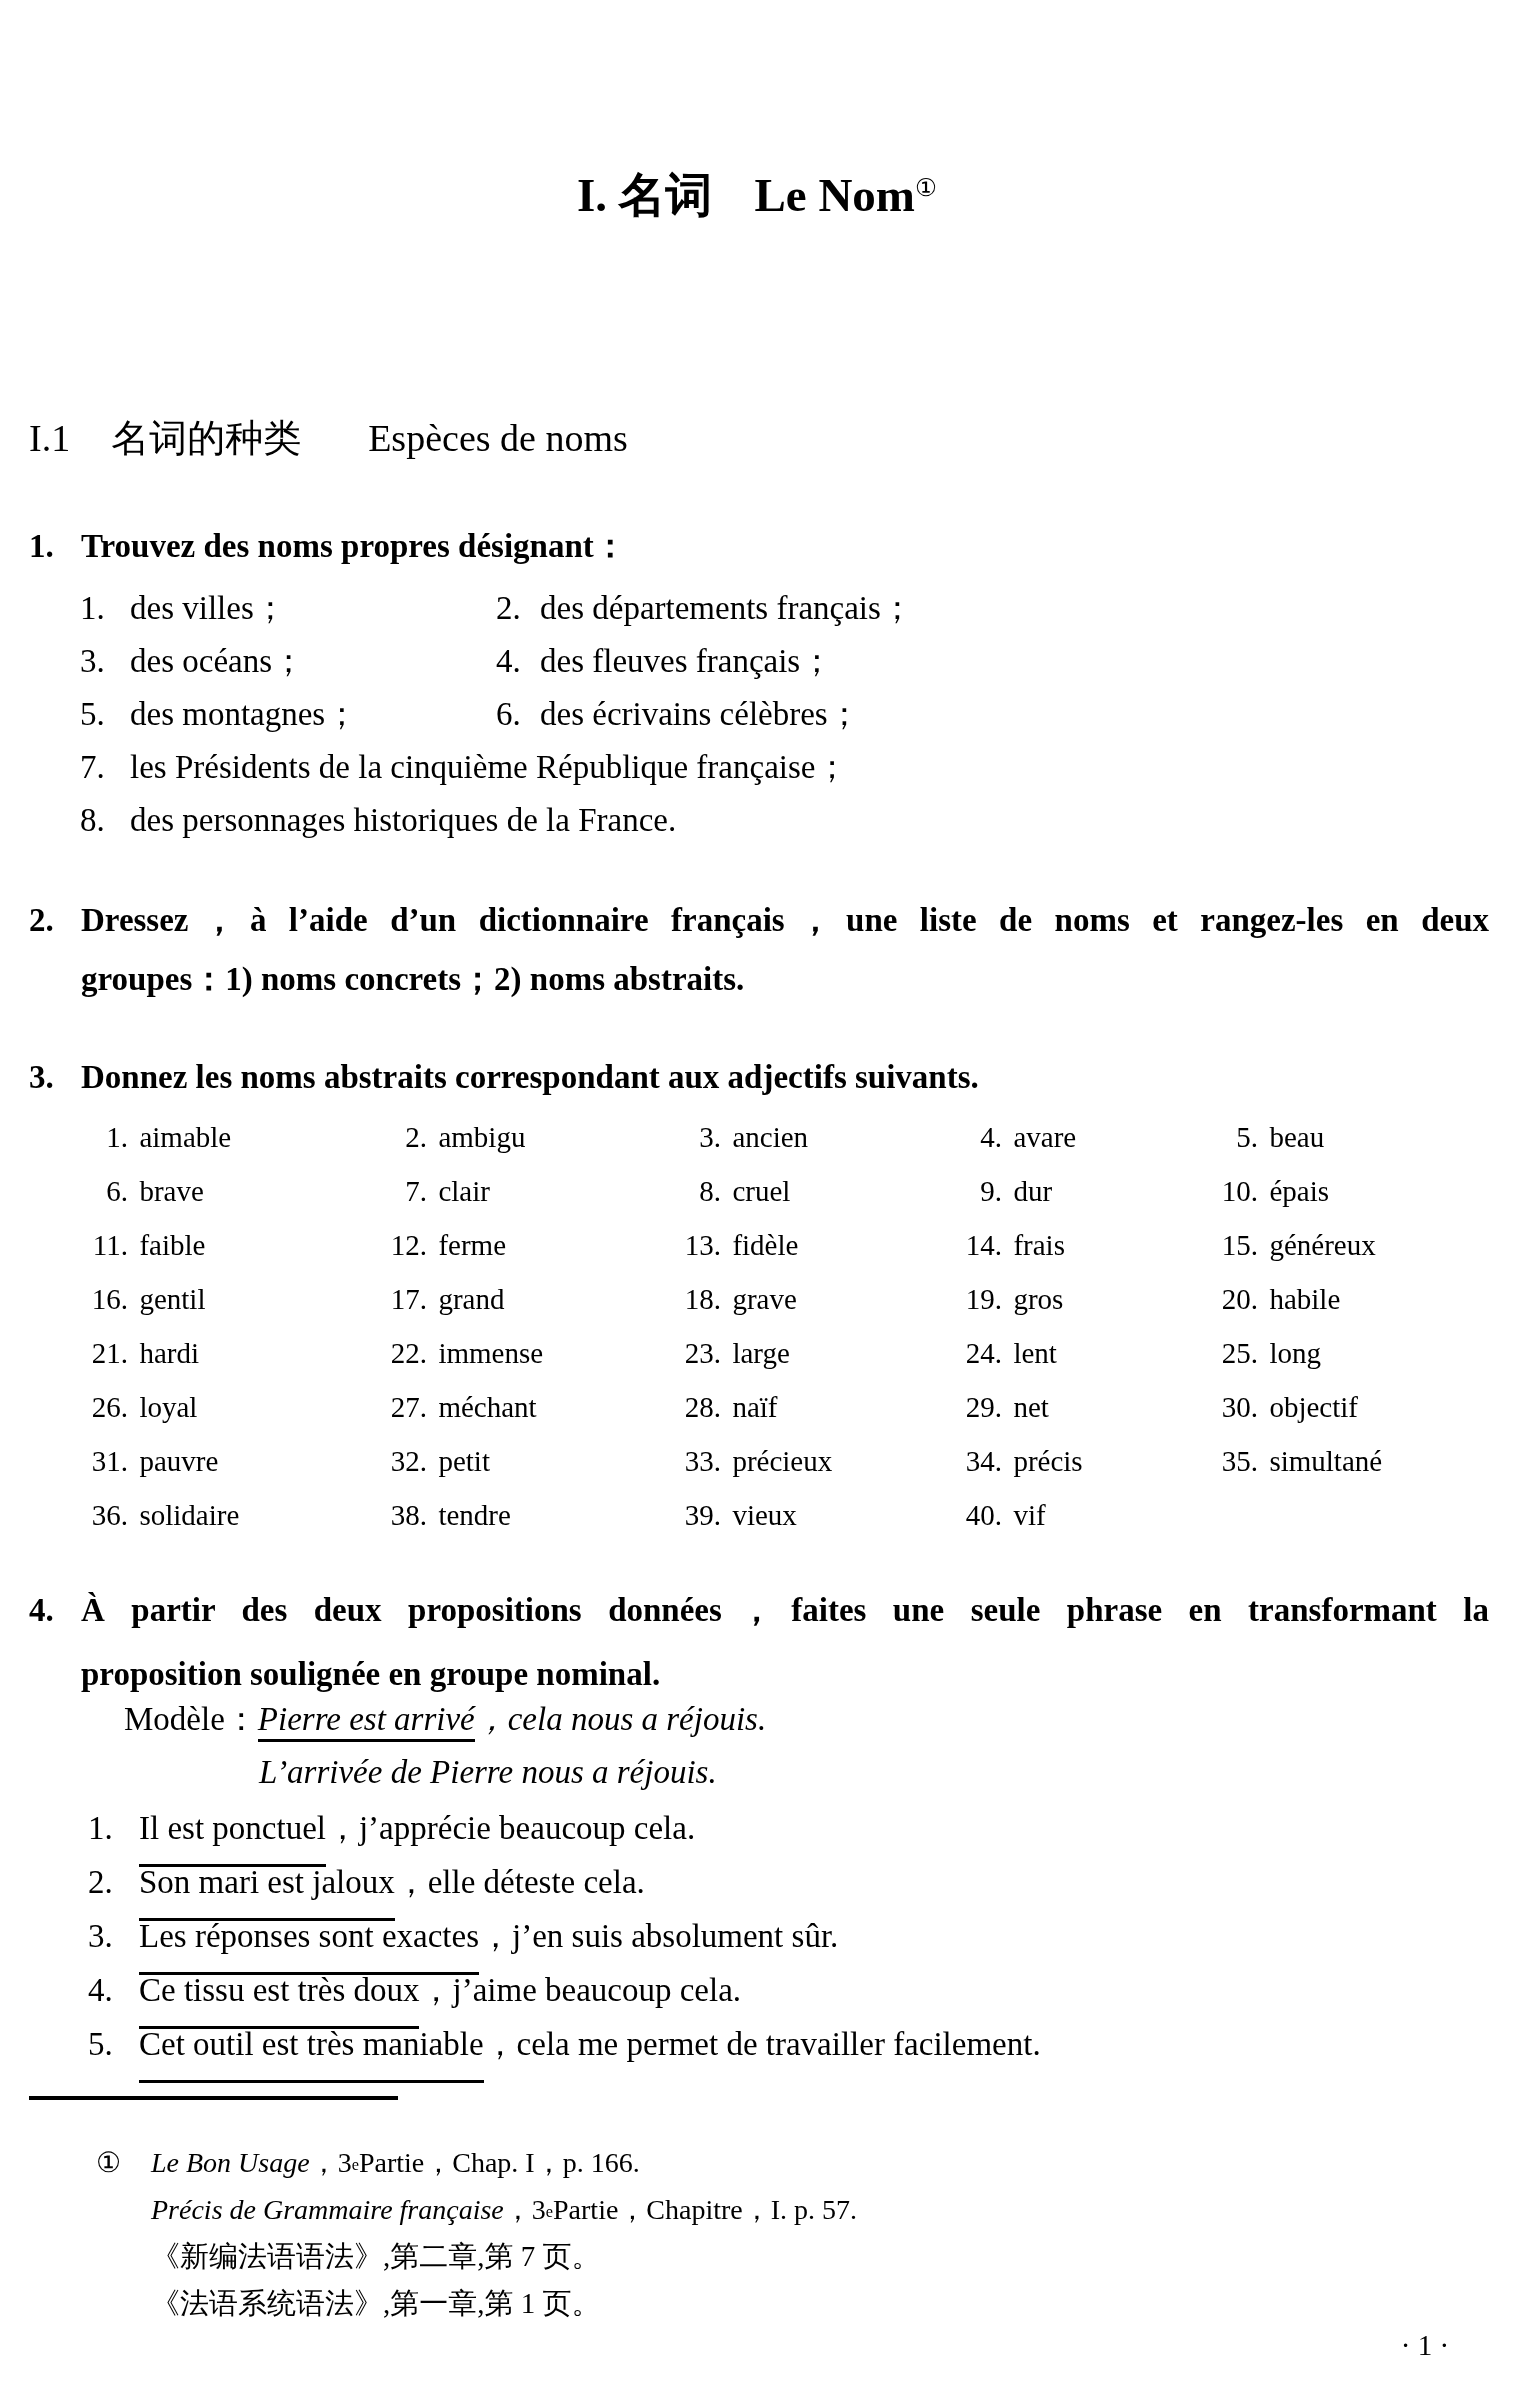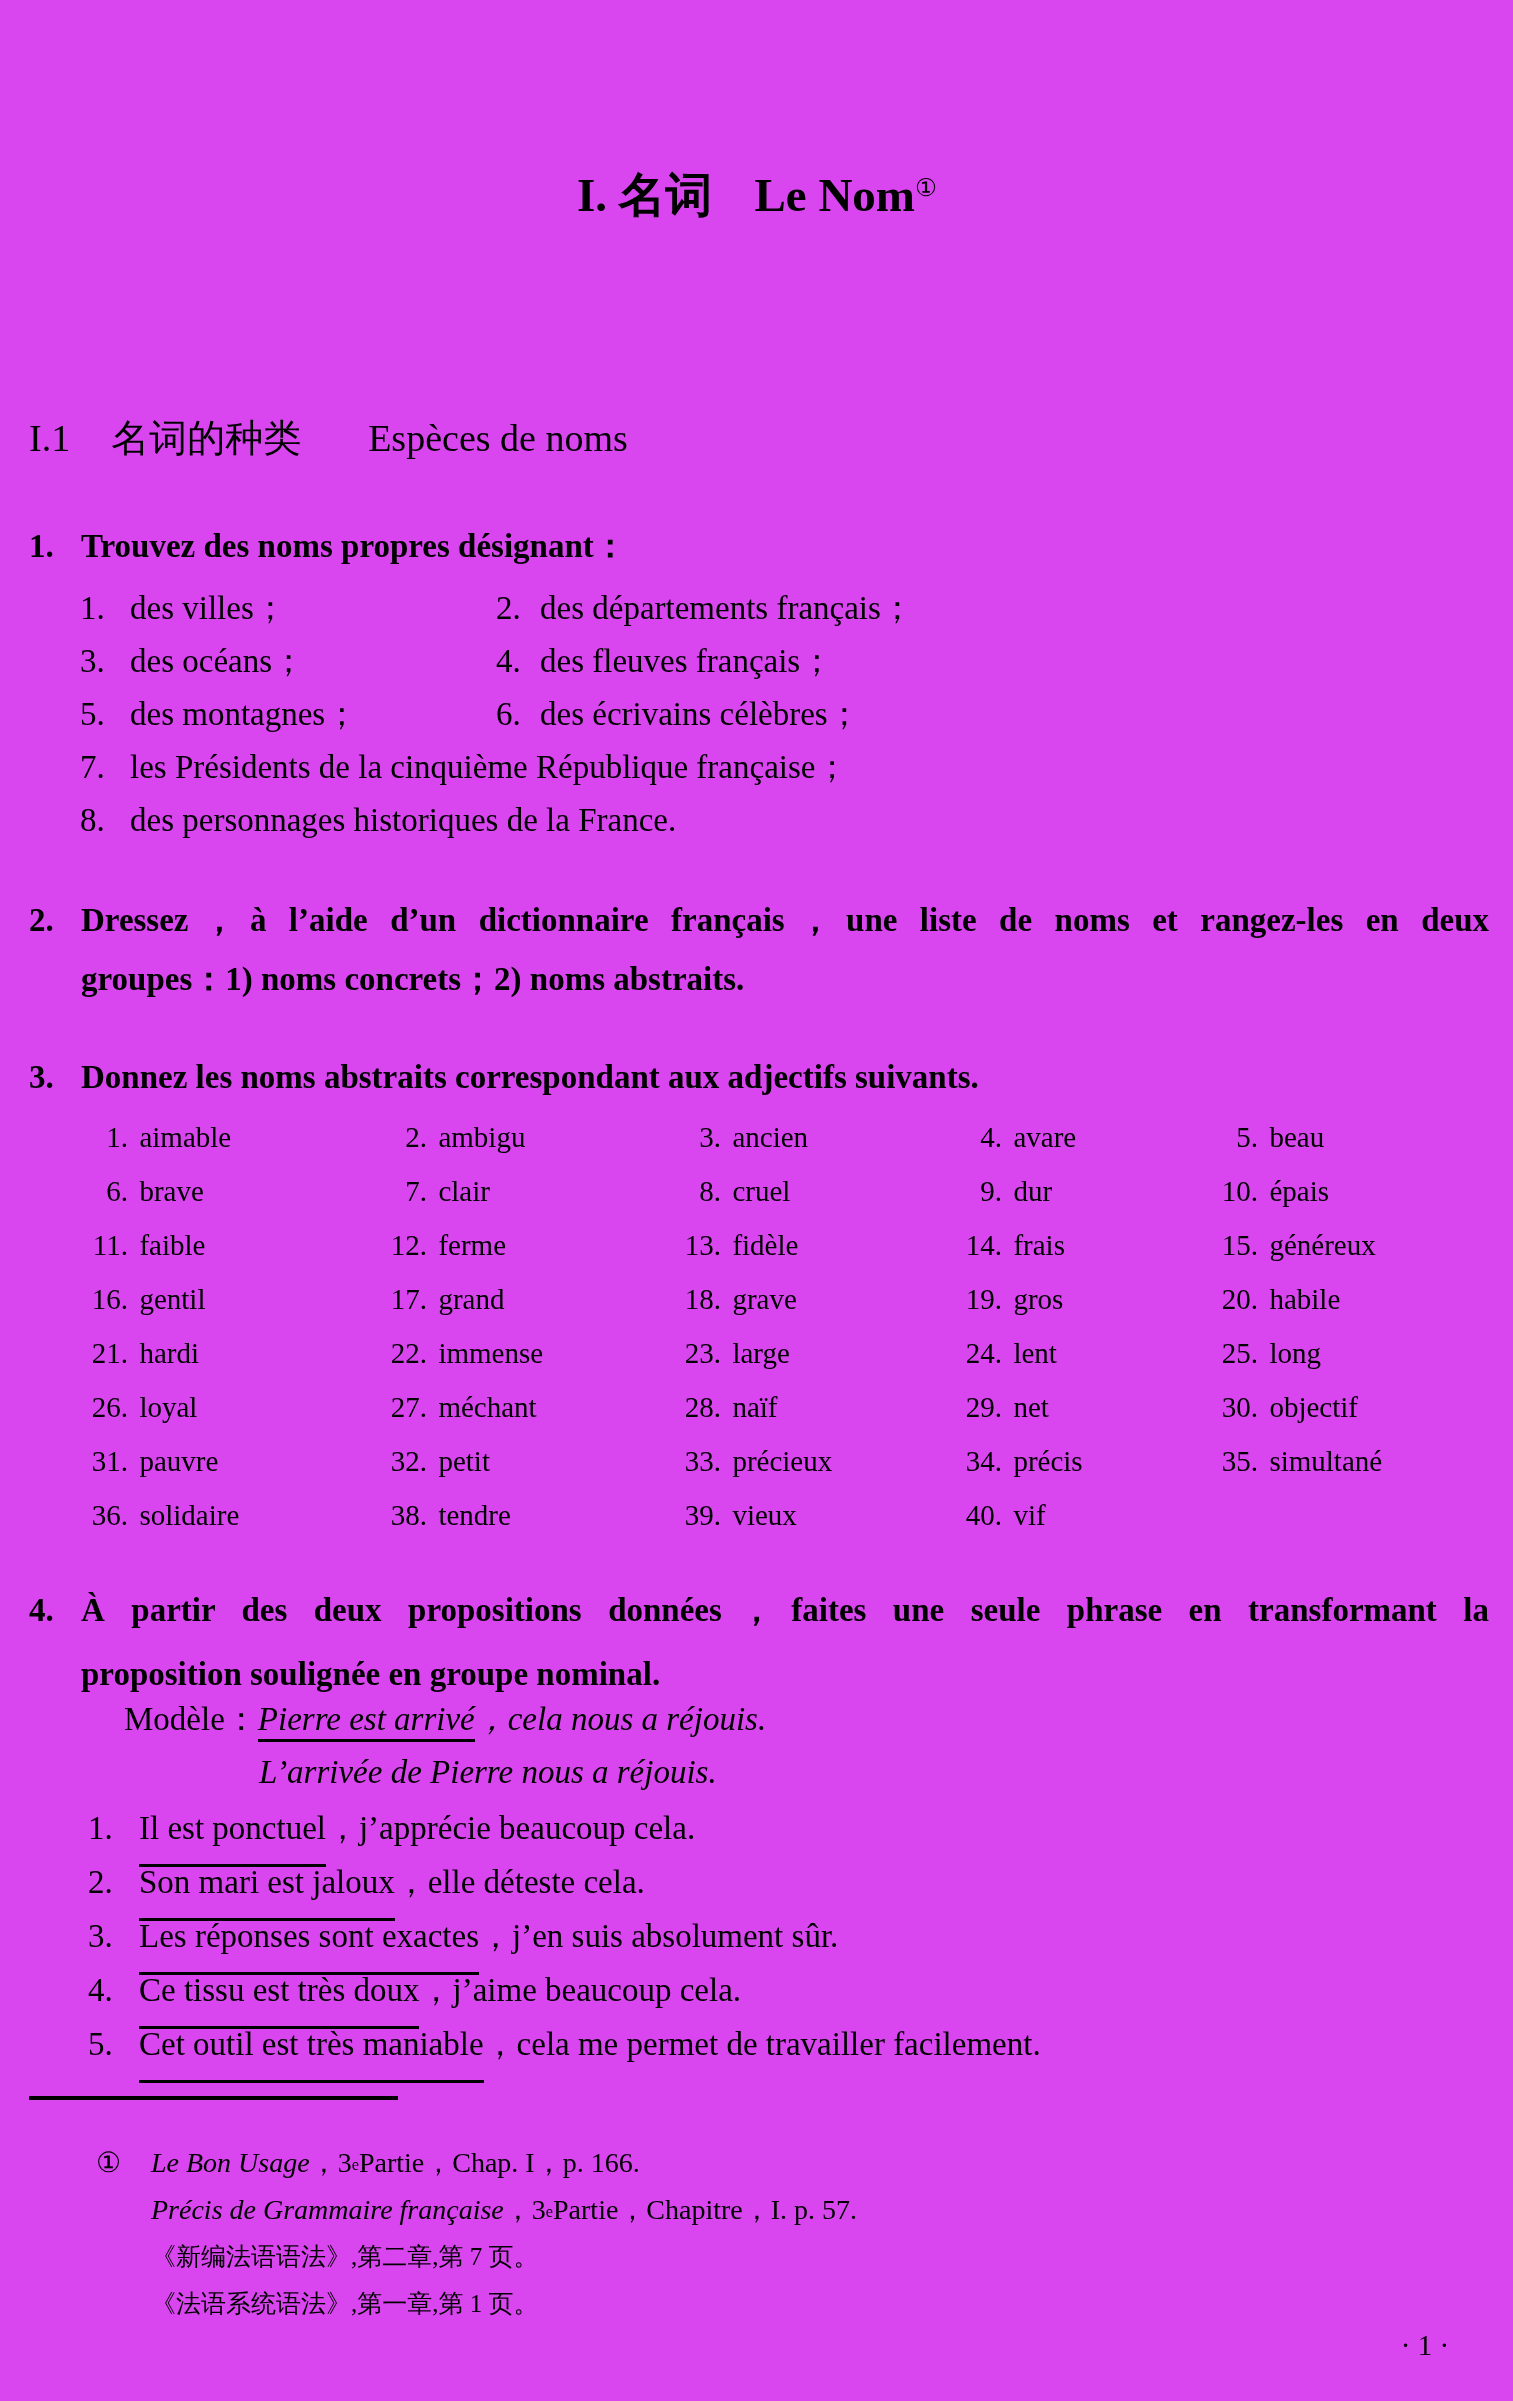--- a/index.html
+++ b/index.html
@@ -1,17 +1,17 @@
 <!DOCTYPE html>
 <html style="font-size:13px"><head>
 <meta charset="utf-8">
 <style>
   html,body{margin:0;padding:0;background:#e8e8e8;}
   .page{
-    position:relative;width:1514px;height:2401px;background:#d946ef;color:#000;
+    position:relative;width:1514px;height:2401px;background:#ffffff;color:#000;
     font-family:"Liberation Serif","DejaVu Serif",serif;overflow:hidden;margin:0 auto;
   }
   
   .title{position:absolute;top:167px;left:0;width:100%;text-align:center;
     font-weight:700;font-size:47px;line-height:57px;}
   .title .zh{margin-left:11.4px;}
   .title .fr{margin-left:42px;}
   .title sup{font-size:24.5px;vertical-align:top;position:relative;top:-8.2px;font-weight:400;}
   
   .sec-heading{position:absolute;top:414px;left:29px;font-size:38px;font-weight:400;line-height:49px;}
@@ -53,21 +53,21 @@
   .ex4-row{position:relative;height:54px;}
   .ex4-row .n{position:absolute;left:59px;top:0;line-height:54px;}
   .ex4-row .t{position:absolute;left:110px;top:0;line-height:54px;white-space:nowrap;}
   .ex4-row .u{padding-bottom:18px;}
   
   .fn-rule{position:absolute;top:2096px;left:29px;width:369px;height:4.1px;background:#000;}
   .footnotes{position:absolute;top:2139px;left:29px;width:1460px;font-size:28px;}
   .fn-line{position:relative;height:47px;line-height:47px;padding-left:122px;white-space:nowrap;}
   .fn-marker{position:absolute;left:67px;top:0;}
   .fn-line sup{font-size:16.3px;vertical-align:top;position:relative;top:1.6px;}
-  .fn-zh{font-size:25px;}
+  .fn-zh{font-size:29px;}
   
   .pageno{position:absolute;top:2329px;left:1376px;width:98px;text-align:center;font-size:29px;}
 </style>
 </head>
 <body>
 
 <div class="page">
 
   <div class="title">
     <span>I.</span><span class="zh">名词</span><span class="fr">Le Nom</span><sup>①</sup>

